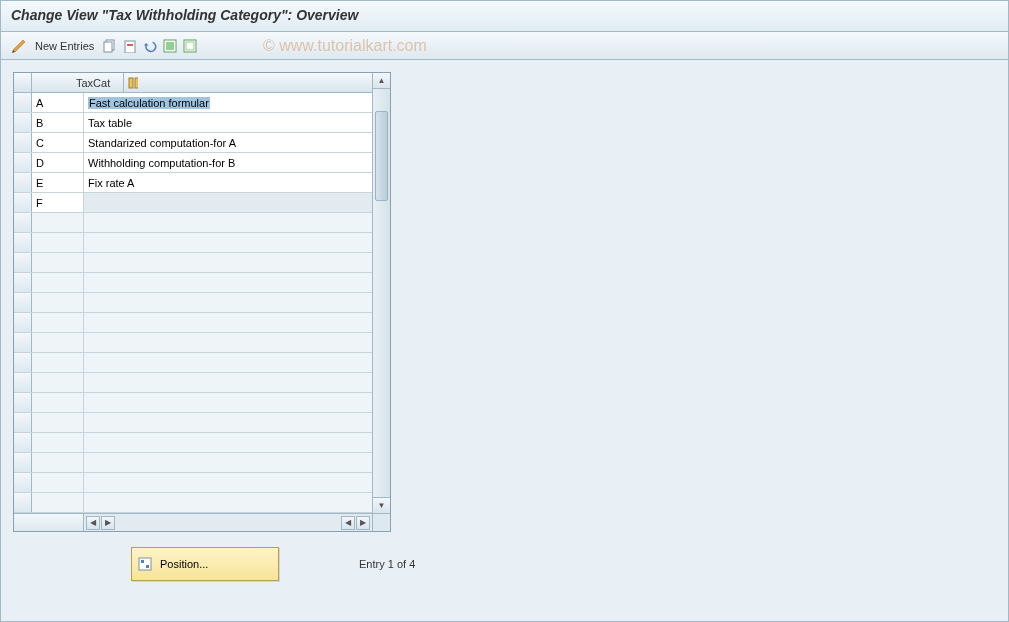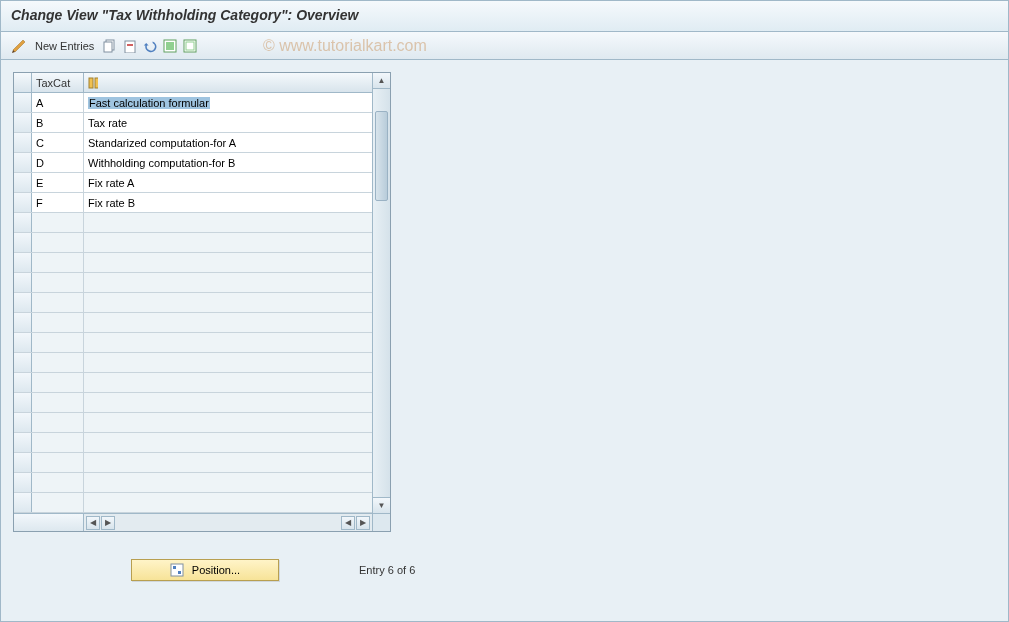--- a/index.html
+++ b/index.html
@@ -81,21 +81,21 @@
     .th {
       border-right: 1px solid #a0b8c8;
       padding: 2px 4px;
       font-size: 11px;
       color: #333;
       display: flex;
       align-items: center;
       background: linear-gradient(to bottom, #f5f9fc, #d8e4ec);
     }
     .th-sel { width: 18px; }
-    .th-cat { width: 52px; }
+    .th-cat { width: 52px; margin-left: 40px; }
     .th-txt { flex: 1; }
     .th-config {
       width: 18px;
       display: flex;
       align-items: center;
       justify-content: center;
       background: linear-gradient(to bottom, #f5f9fc, #d8e4ec);
       border-right: none;
       cursor: pointer;
     }
@@ -199,31 +199,30 @@
     .footer-area {
       position: absolute;
       left: 130px;
       bottom: 40px;
       display: flex;
       align-items: center;
       gap: 80px;
     }
     .position-btn {
       width: 148px;
-      height: 22px;
+      height: 34px;
       background: linear-gradient(to bottom, #fff4c8, #f7e398);
       border: 1px solid #b89f50;
       display: flex;
       align-items: center;
-      padding: 0 24px;
+      padding: 0 6px;
       gap: 8px;
       cursor: pointer;
       font-size: 11px;
       box-shadow: 1px 1px 0 rgba(0,0,0,0.1);
-      justify-content: center;
     }
     .position-icon {
       width: 14px; height: 14px;
       display:flex;align-items:center;justify-content:center;
     }
     .entry-text { font-size: 11px; color: #333; }
     svg { display: block; }
   </style>
 </head>
 <body>
@@ -292,21 +291,21 @@
               <div class="td-sel"></div>
               <div class="td-cat">A</div>
               <div class="td-txt selected">
                 <span>Fast calculation formular</span>
               </div>
             </div>
             <div class="tr">
               <div class="td-sel"></div>
               <div class="td-cat">B</div>
               <div class="td-txt">
-                <span>Tax rate</span>
+                <span>Tax table</span>
               </div>
             </div>
             <div class="tr">
               <div class="td-sel"></div>
               <div class="td-cat">C</div>
               <div class="td-txt">
                 <span>Standarized computation-for A</span>
               </div>
             </div>
             <div class="tr">
@@ -319,23 +318,20 @@
             <div class="tr">
               <div class="td-sel"></div>
               <div class="td-cat">E</div>
               <div class="td-txt">
                 <span>Fix rate A</span>
               </div>
             </div>
             <div class="tr">
               <div class="td-sel"></div>
               <div class="td-cat">F</div>
-              <div class="td-txt">
-                <span>Fix rate B</span>
-              </div>
             </div>
             <div class="tr empty">
               <div class="td-sel"></div>
               <div class="td-cat"></div>
               <div class="td-txt"></div>
             </div>
             <div class="tr empty">
               <div class="td-sel"></div>
               <div class="td-cat"></div>
               <div class="td-txt"></div>
@@ -435,14 +431,14 @@
   <div class="position-btn">
     <span class="position-icon">
       <svg width="14" height="14">
           <rect x="1" y="1" width="12" height="12" fill="#fff" stroke="#8090a0"></rect>
           <rect x="3" y="3" width="3" height="3" fill="#5080c0"></rect>
           <rect x="8" y="8" width="3" height="3" fill="#5080c0"></rect>
         </svg>
     </span>
     <span>Position...</span>
   </div>
-  <span class="entry-text">Entry 6 of 6</span>
+  <span class="entry-text">Entry 1 of 4</span>
 </div>
 
 </body></html>

